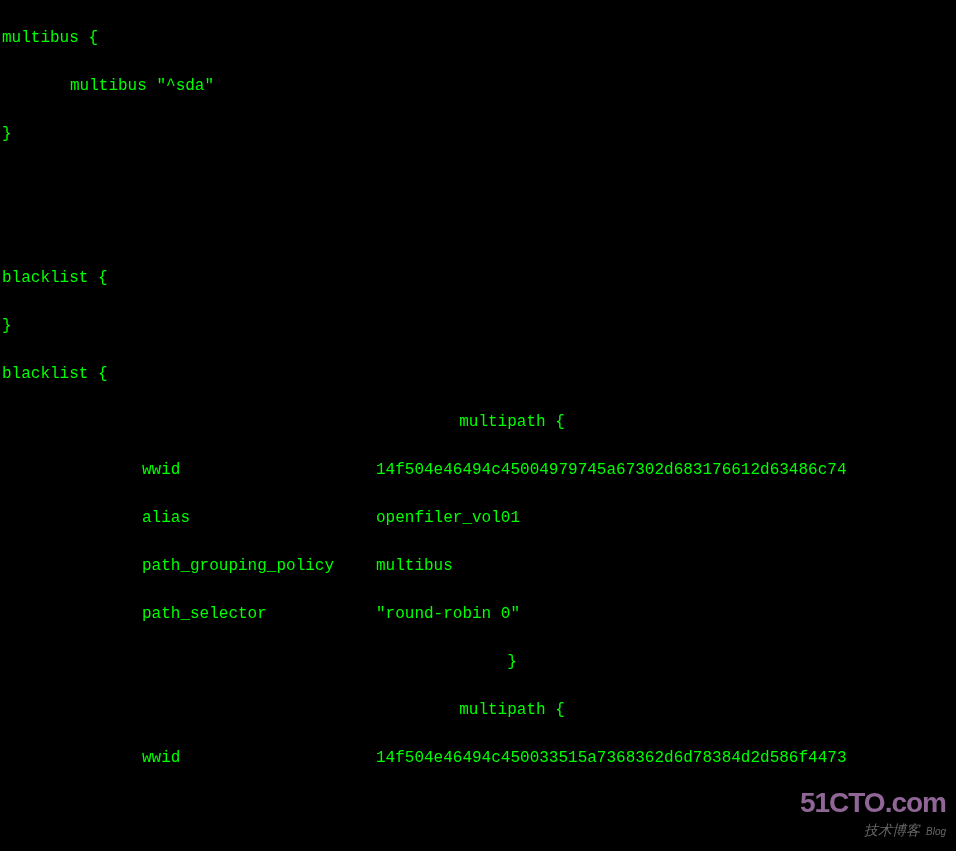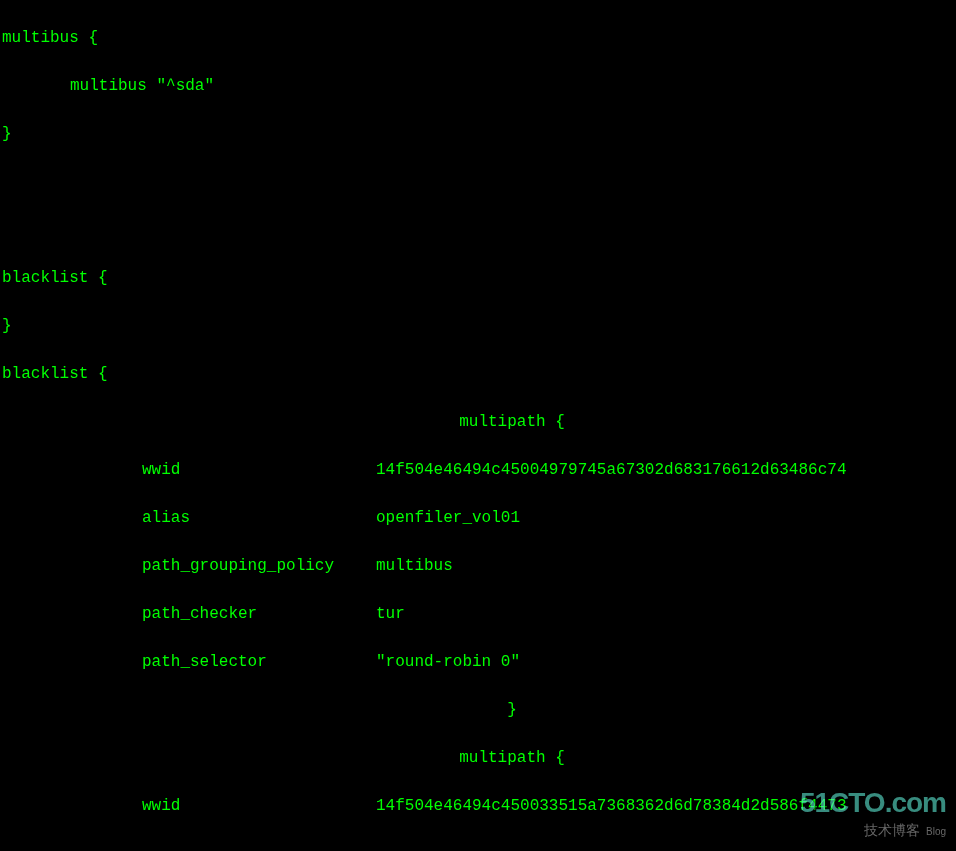--- a/index.html
+++ b/index.html
@@ -48,28 +48,29 @@
       bottom: 10px;
       right: 10px;
       color: #888888;
       font-family: Arial, sans-serif;
       text-align: right;
       opacity: 0.6;
     }
     .watermark-main {
       font-size: 28px;
       font-weight: bold;
-      color: #5eead4;
+      color: #f0abfc;
       text-shadow: 1px 1px 2px #000;
       letter-spacing: -1px;
     }
     .watermark-sub {
       font-size: 14px;
       color: #aaaaaa;
       margin-top: -4px;
+      font-style: italic;
     }
     .watermark-blog {
       font-size: 10px;
       display: inline-block;
       margin-left: 6px;
     }
   </style>
 </head>
 <body>
 
@@ -79,21 +80,20 @@
 <span class="line">}</span>
 <span class="line"> </span>
 <span class="line"> </span>
 <span class="line">blacklist {</span>
 <span class="line">}</span>
 <span class="line">blacklist {</span>
 <span class="line indent-2b">multipath {</span>
 <span class="line indent-2"><span class="key">wwid</span><span class="val">14f504e46494c45004979745a67302d683176612d63486c74</span></span>
 <span class="line indent-2"><span class="key">alias</span><span class="val">openfiler_vol01</span></span>
 <span class="line indent-2"><span class="key">path_grouping_policy</span><span class="val">multibus</span></span>
-<span class="line indent-2"><span class="key">path_checker</span><span class="val">tur</span></span>
 <span class="line indent-2"><span class="key">path_selector</span><span class="val">"round-robin 0"</span></span>
 <span class="line indent-2b">}</span>
 <span class="line indent-2b">multipath {</span>
 <span class="line indent-2"><span class="key">wwid</span><span class="val">14f504e46494c450033515a7368362d6d78384d2d586f4473</span></span>
 
 
 
 
 
 

